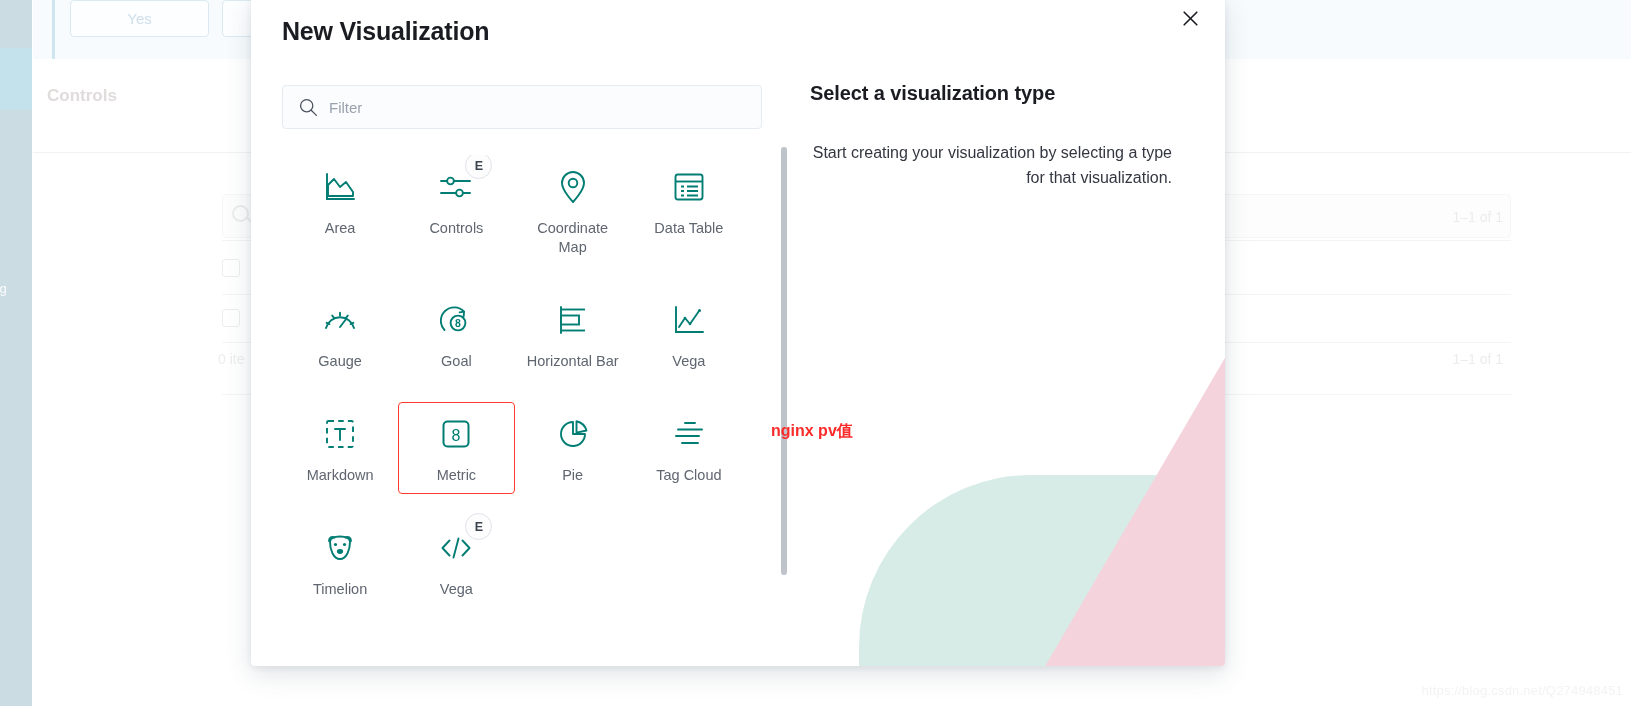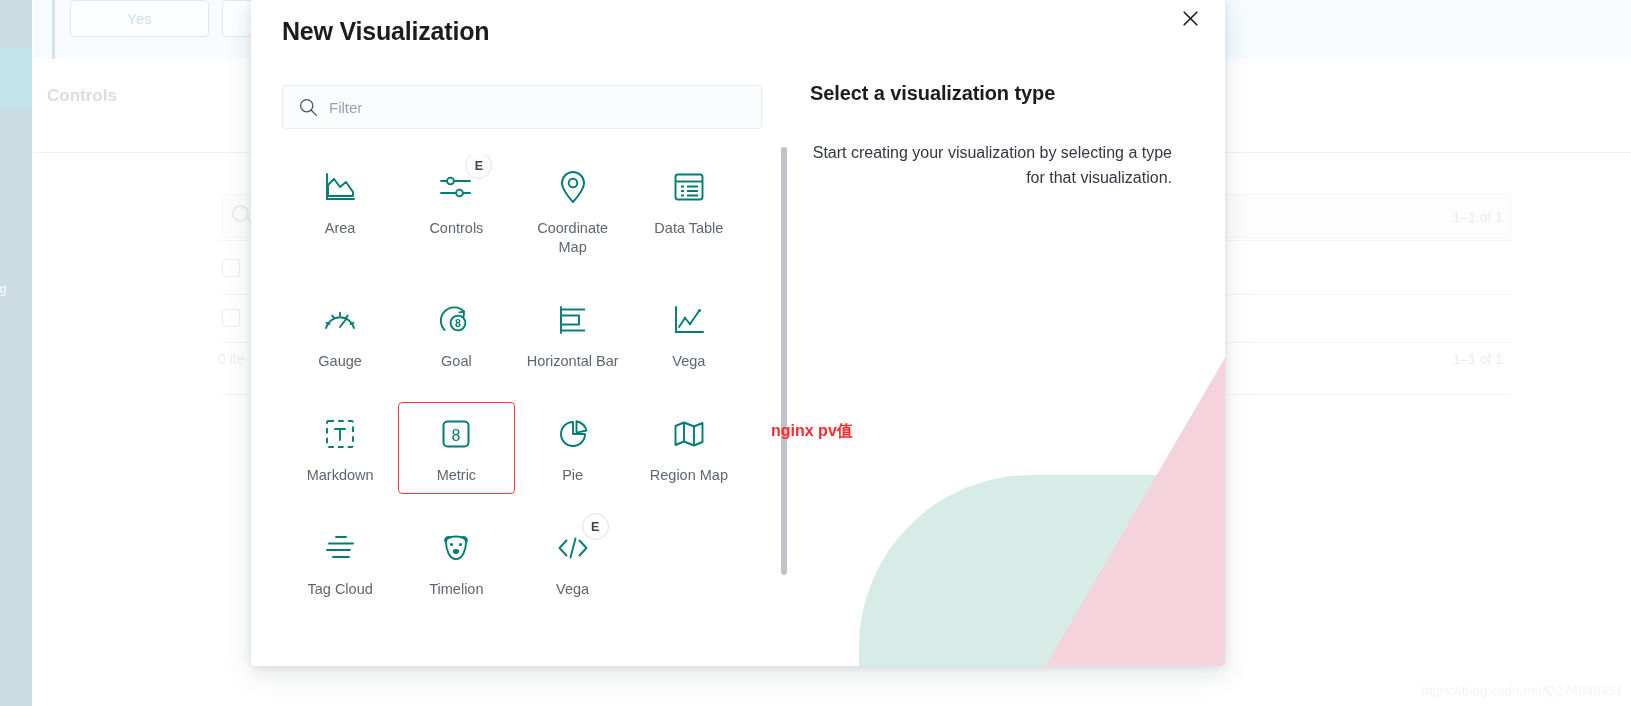--- a/index.html
+++ b/index.html
@@ -574,29 +574,20 @@
               <div class="vis-icon-wrap">
                 <svg width="32" height="32" viewBox="0 0 32 32" fill="none" stroke="#017d73" stroke-width="1.9">
       <path d="M16 4 A12 12 0 1 0 28 16 H16 Z" stroke-linejoin="round"></path>
       <path d="M19.5 3.2 A13.4 13.4 0 0 1 29.5 12.5 L19.5 14.6 Z" stroke-linejoin="round"></path>
     </svg>
               </div>
               <div class="vis-label">Pie</div>
             </div>
             <div class="vis-card">
               <div class="vis-icon-wrap">
-                <svg width="32" height="30" viewBox="0 0 32 30" fill="none" stroke="#017d73" stroke-width="1.9" stroke-linejoin="round">
-      <path d="M2.5 7 L11 3.5 L21 7.5 L29.5 4 V23 L21 26.5 L11 22.5 L2.5 26 Z"></path>
-      <path d="M11 3.5 V22.5 M21 7.5 V26.5"></path>
-    </svg>
-              </div>
-              <div class="vis-label">Region Map</div>
-            </div>
-            <div class="vis-card">
-              <div class="vis-icon-wrap">
                 <svg width="32" height="28" viewBox="0 0 32 28" fill="none" stroke="#017d73" stroke-width="1.9" stroke-linecap="round">
       <path d="M12 3 H22"></path>
       <path d="M5 9.5 H29"></path>
       <path d="M3 16 H26"></path>
       <path d="M9 23 H25"></path>
     </svg>
               </div>
               <div class="vis-label">Tag Cloud</div>
             </div>
             <div class="vis-card">

